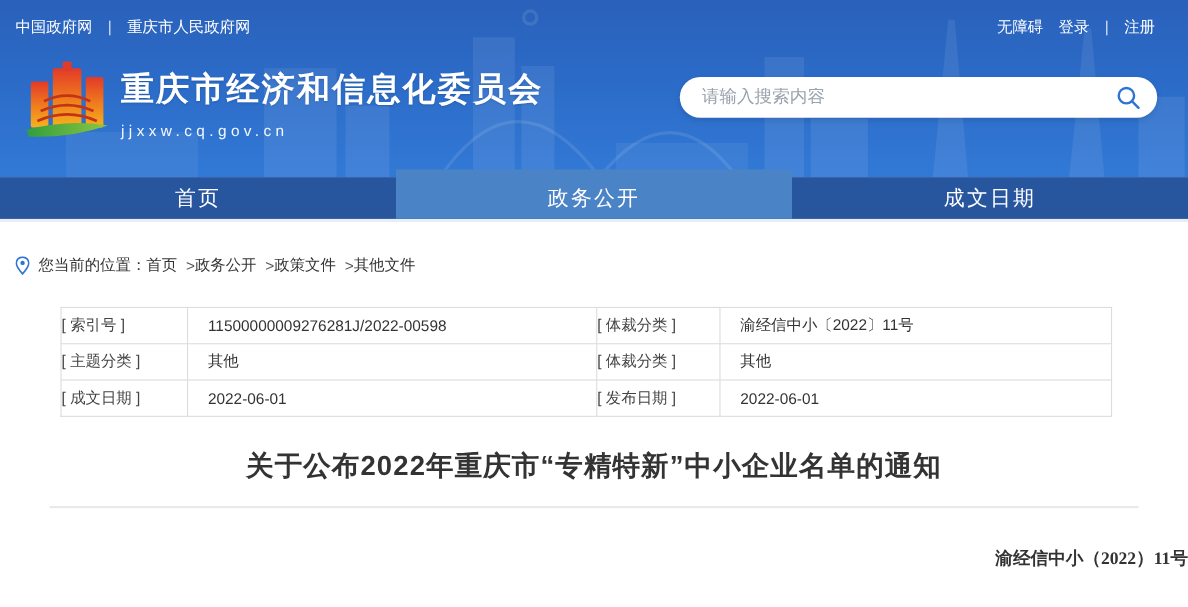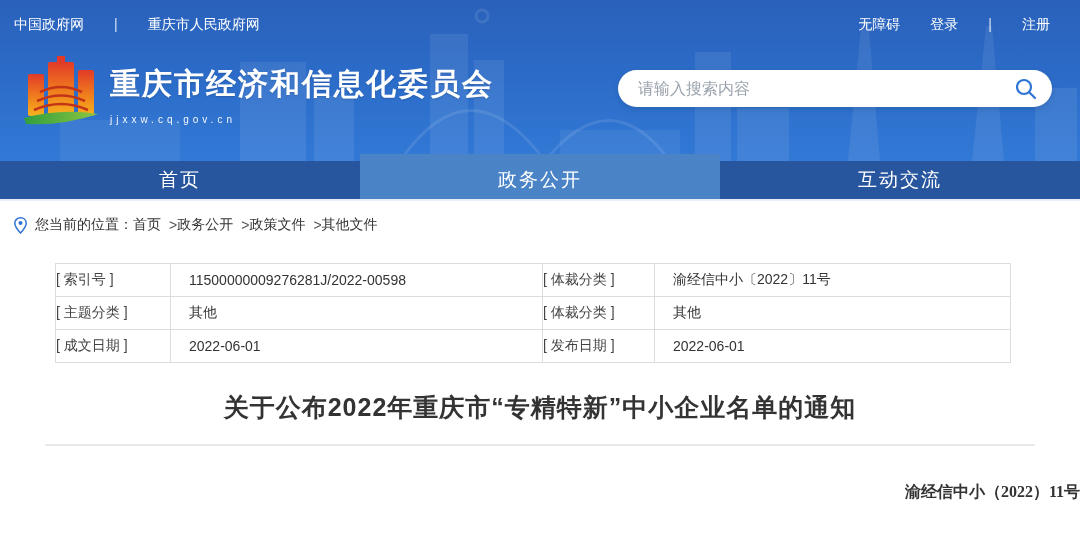--- a/index.html
+++ b/index.html
@@ -22,28 +22,28 @@
     position:relative;height:161px;
     background:linear-gradient(180deg,#2a61ba 0%,var(--banner-blue) 40%,var(--banner-blue-light) 100%);
     overflow:hidden;
   }
   .skyline{position:absolute;inset:0;pointer-events:none;}
   .topbar{
     position:absolute;top:16px;left:0;right:0;
     display:flex;justify-content:space-between;align-items:center;
     padding:0 30px 0 14px;color:#fff;font-size:14px;
   }
-  .topbar .grp{display:flex;align-items:flex-start;gap:30px;}
+  .topbar .grp{display:flex;align-items:flex-start;gap:14px;}
   .topbar a{color:#fff;text-decoration:none;cursor:pointer;}
   .topbar .divider{opacity:.8;}
   .header-row{position:absolute;top:52px;left:0;right:0;display:flex;align-items:center;}
   .logo{width:82px;height:84px;margin-left:20px;flex:0 0 auto;cursor:pointer;}
   .site-id{margin-left:8px;color:#fff;}
   .site-name{font-size:30px;font-weight:bold;letter-spacing:2px;text-shadow:0 1px 2px rgba(0,0,0,.15);}
-  .site-url{font-size:10px;letter-spacing:4px;margin-top:9px;opacity:.95;}
+  .site-url{font-size:14px;letter-spacing:4px;margin-top:9px;opacity:.95;}
   .search-box{
     position:absolute;right:28px;top:18px;
     width:434px;height:37px;background:#fff;border-radius:19px;
     display:flex;align-items:center;box-shadow:0 2px 6px rgba(0,0,0,.12);
   }
   .search-box input{
     flex:1;border:none;outline:none;background:transparent;
     font-size:16px;padding:0 10px 0 20px;color:#333;
     font-family:"Liberation Sans","DejaVu Sans",sans-serif;
   }
@@ -59,21 +59,21 @@
     content:"";position:absolute;left:0;top:50%;transform:translateY(-50%);
     height:22px;width:1px;background:rgba(255,255,255,.35);
   }
   .nav-item.active{
     background:var(--nav-active-blue);
     margin-top:-7px;padding-top:7px;
   }
   .nav-item.active::before,.nav-item.active + .nav-item::before{display:none;}
   
   .breadcrumb{
-    display:flex;align-items:center;padding:15px 0 13px 14px;font-size:14px;color:#333;
+    display:flex;align-items:center;padding:15px 0 13px 14px;font-size:14px;color:#333;margin-top:16px;
   }
   .breadcrumb .pin{margin-right:8px;display:flex;align-items:center;}
   .breadcrumb .crumb{cursor:pointer;}
   .breadcrumb .sep{margin:0 0 0 8px;color:#555;}
   
   .doc-table{
     width:955px;margin:16px 0 0 55px;border-collapse:collapse;table-layout:fixed;
     font-size:14px;color:#333;
   }
   .doc-table td{border:1px solid var(--table-border);height:33px;vertical-align:middle;}
@@ -173,21 +173,21 @@
         <circle cx="10" cy="10" r="7" fill="none" stroke="#2e74d4" stroke-width="2.2"></circle>
         <line x1="15.2" y1="15.2" x2="21" y2="21" stroke="#2e74d4" stroke-width="2.2" stroke-linecap="round"></line>
       </svg>
     </button>
   </div>
 </div>
 
 <div class="nav">
   <div class="nav-item">首页</div>
   <div class="nav-item active">政务公开</div>
-  <div class="nav-item">互动交流</div>
+  <div class="nav-item">成文日期</div>
 </div>
 
 <div class="breadcrumb">
   <span class="pin">
     <svg width="13" height="17" viewBox="0 0 13 17">
       <path d="M6.5 0.8 C3.2 0.8 0.8 3.2 0.8 6.2 C0.8 9.8 6.5 16 6.5 16 C6.5 16 12.2 9.8 12.2 6.2 C12.2 3.2 9.8 0.8 6.5 0.8 Z" fill="none" stroke="#2e74d4" stroke-width="1.5"></path>
       <circle cx="6.5" cy="6" r="2" fill="#2e74d4"></circle>
     </svg>
   </span>
   <span>您当前的位置：</span>

